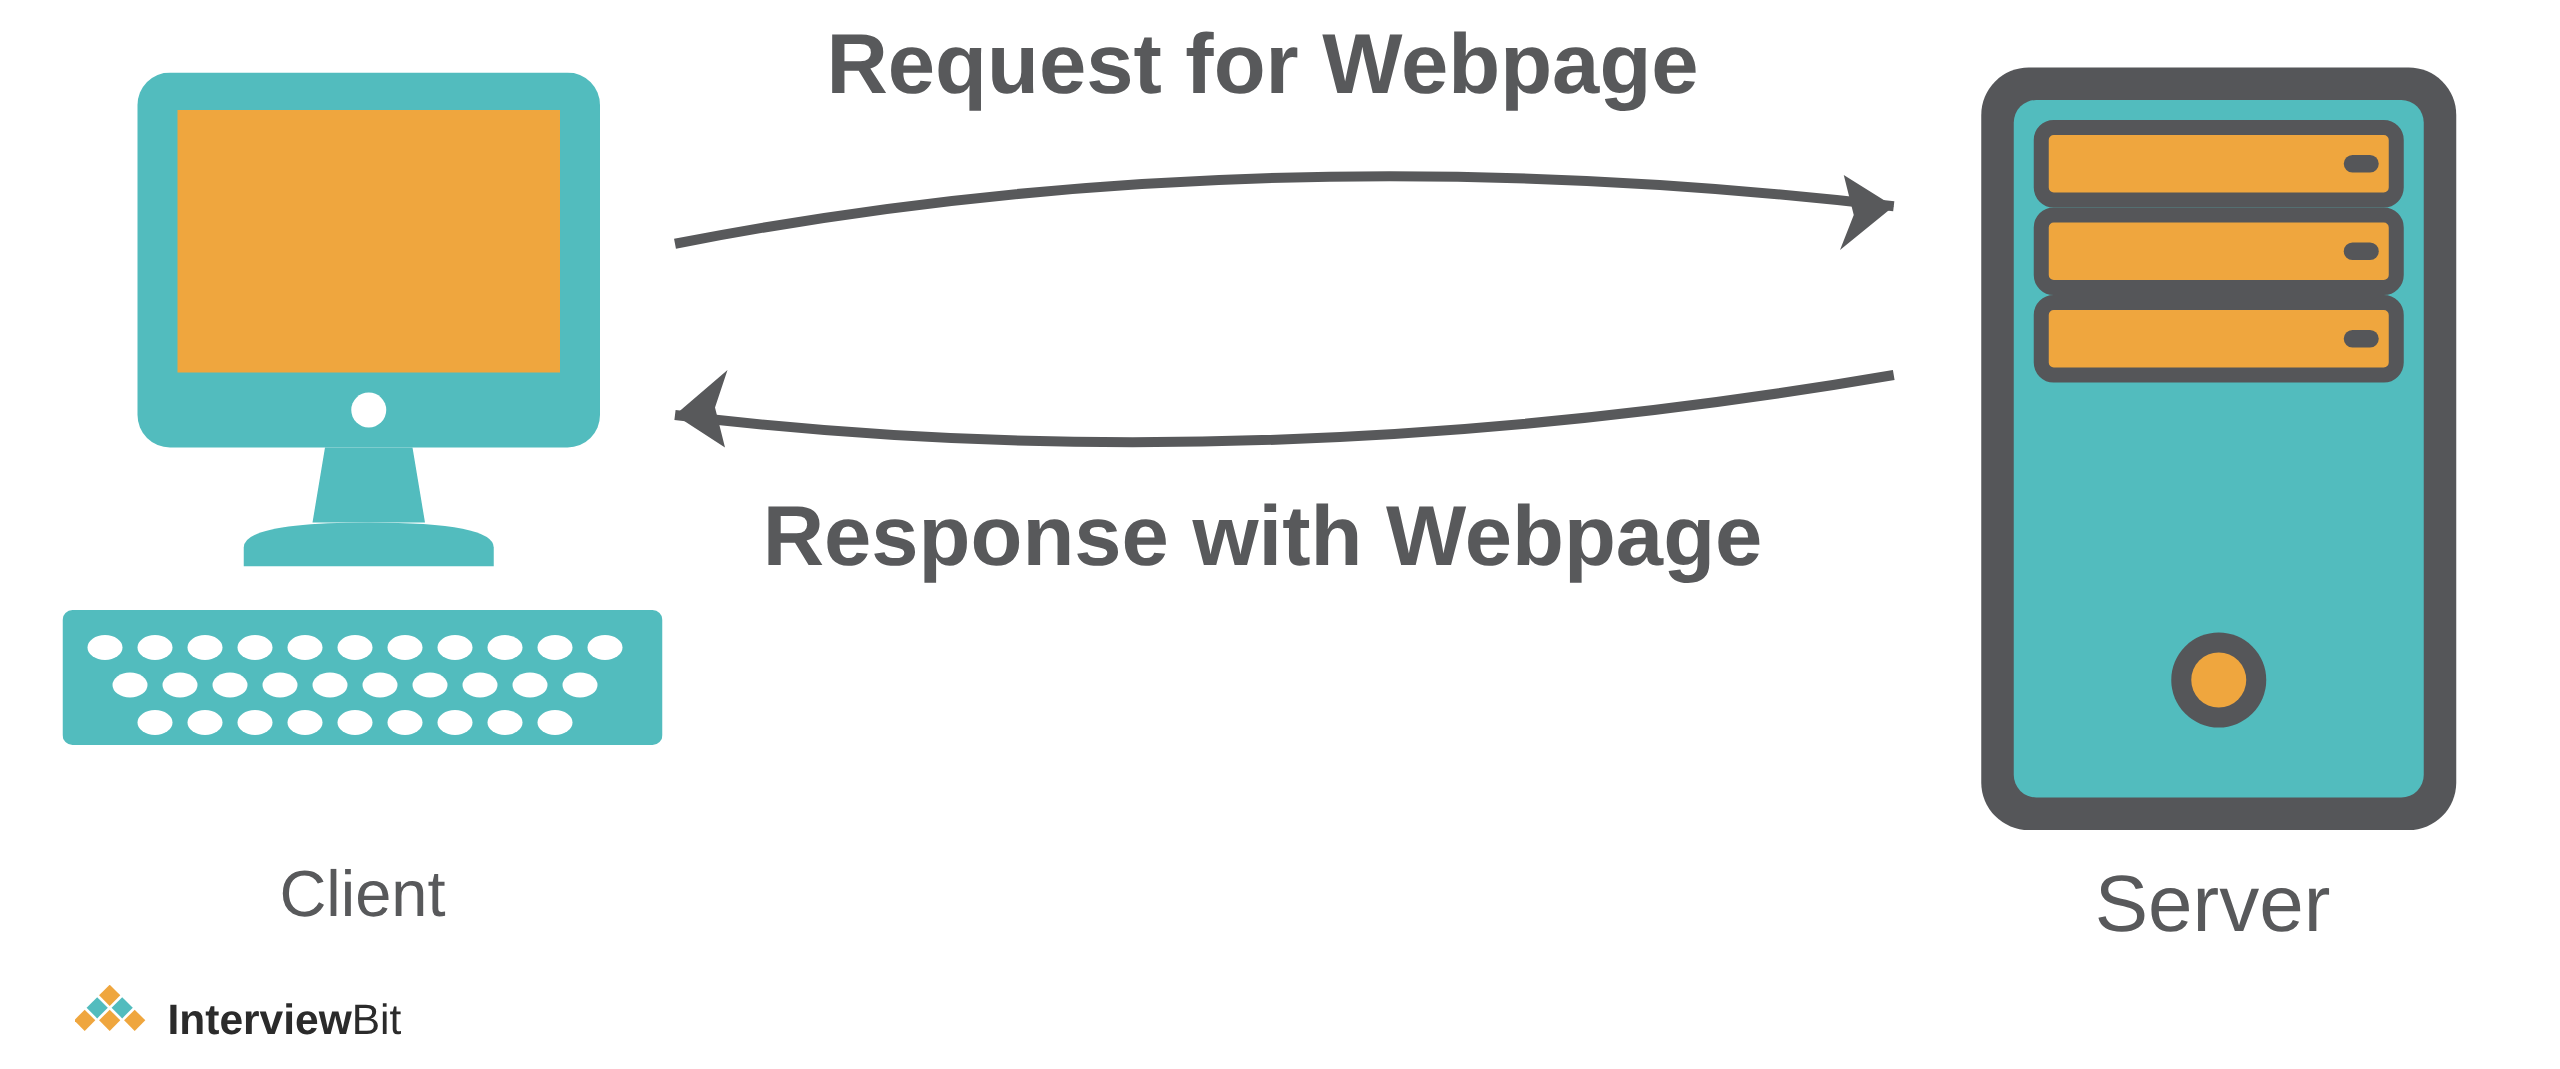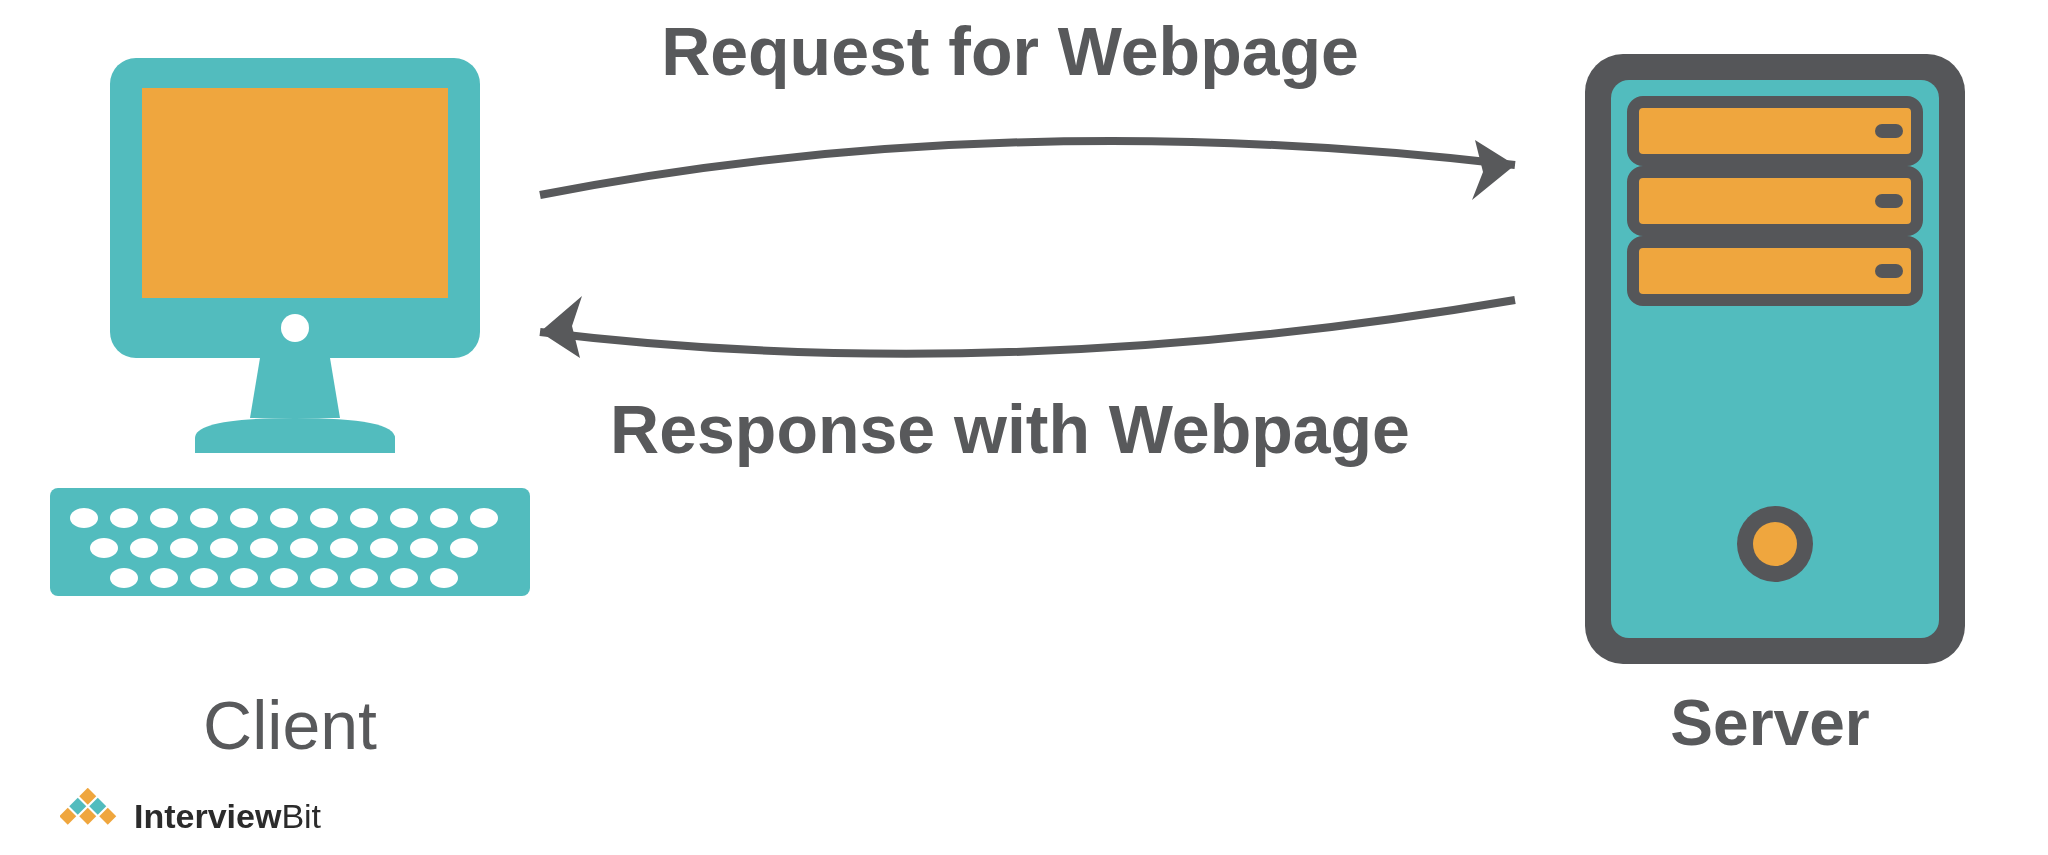--- a/index.html
+++ b/index.html
@@ -14,22 +14,22 @@
       position: absolute;
       inset: 0;
     }
     .label {
       position: absolute;
       color: #58595b;
       font-weight: 600;
     }
     .request-label { top: 12px; left: 560px; width: 900px; text-align: center; font-size: 68px; }
     .response-label { top: 390px; left: 560px; width: 900px; text-align: center; font-size: 68px; }
-    .client-label { top: 686px; left: 120px; width: 340px; text-align: center; font-size: 68px; font-weight: 400; }
-    .server-label { top: 686px; left: 1600px; width: 340px; text-align: center; font-size: 64px; font-weight: 700; }
+    .client-label { top: 686px; left: 120px; width: 340px; text-align: center; font-size: 52px; font-weight: 400; }
+    .server-label { top: 686px; left: 1600px; width: 340px; text-align: center; font-size: 64px; font-weight: 400; }
     .client-icon { position: absolute; left: 50px; top: 58px; }
     .server-icon { position: absolute; left: 1575px; top: 44px; }
     .arrows { position: absolute; left: 0; top: 0; pointer-events: none; }
     .branding { position: absolute; left: 60px; top: 788px; display: flex; align-items: flex-end; gap: 10px; }
     .brand-text { font-size: 34px; font-weight: 700; color: #2b2b2b; }
     .brand-text .light { font-weight: 400; }
   </style>
 </head>
 <body>
 

